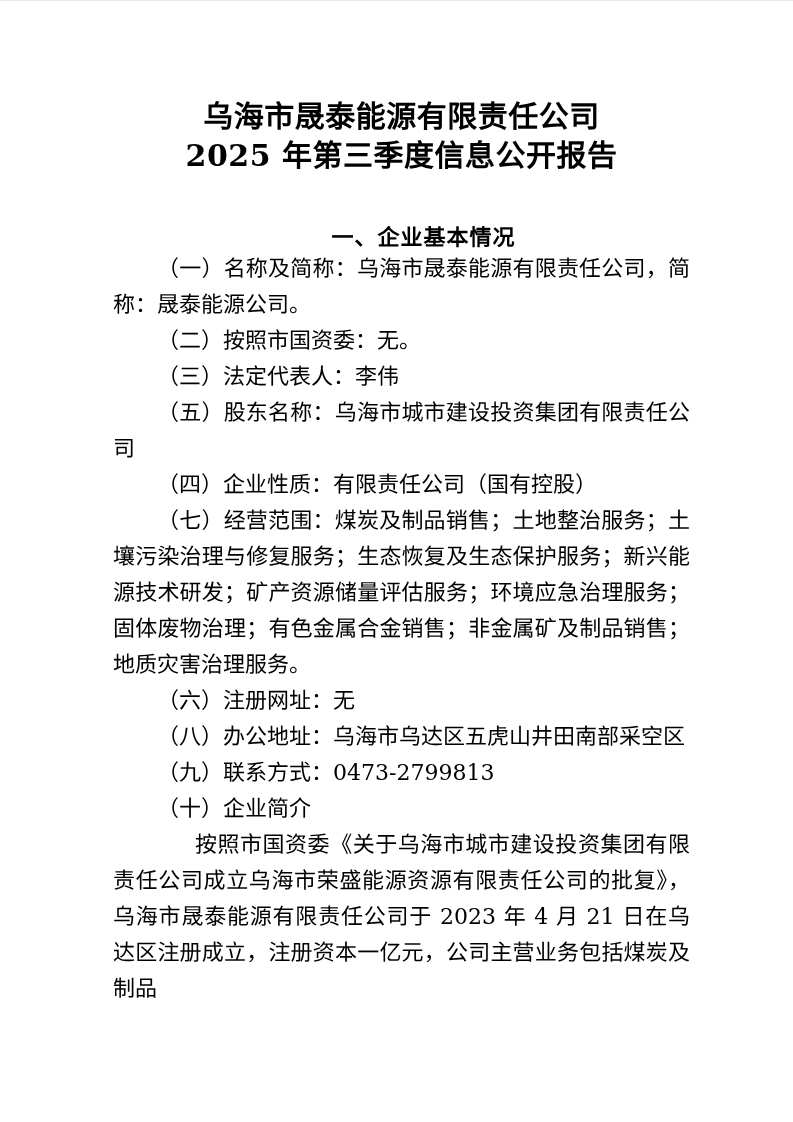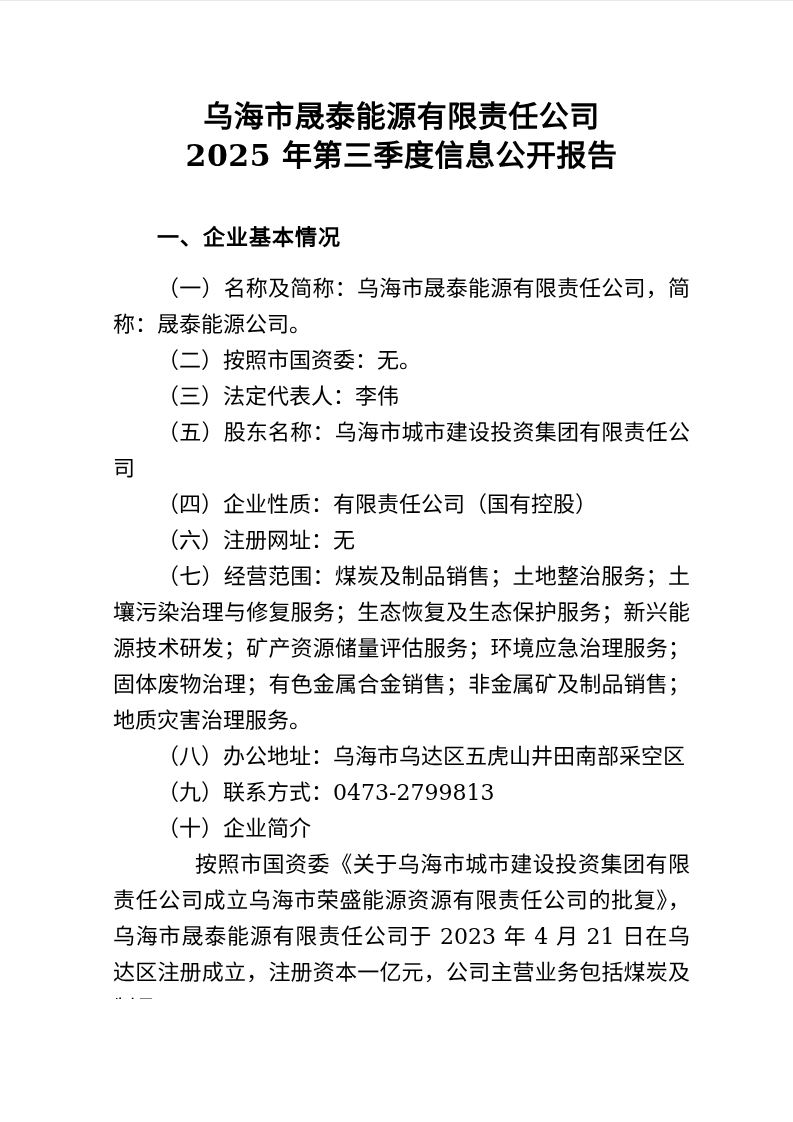--- a/index.html
+++ b/index.html
@@ -38,23 +38,24 @@
     white-space: nowrap;
   }
   .section-heading {
     margin: 50px 0 0 0;
     padding-left: 44px;
     font-family: "DejaVu Sans", "Liberation Sans", sans-serif;
     font-weight: bold;
     font-size: 22px;
     line-height: 26px;
     letter-spacing: 1px;
+    text-align: center;
   }
   .body-text {
-    margin-top: 20px;
+    margin-top: 0;
   }
   .body-para {
     margin: 0;
     font-size: 22px;
     line-height: 36px;
     text-align: justify;
     text-justify: inter-ideograph;
     text-indent: 44px;
     font-family: "DejaVu Serif", "Liberation Serif", serif;
   }
@@ -74,22 +75,22 @@
     </h1>
 
     <h2 class="section-heading">一、企业基本情况</h2>
 
     <div class="body-text">
       <p class="body-para">（一）名称及简称：乌海市晟泰能源有限责任公司，简称：晟泰能源公司。</p>
       <p class="body-para">（二）按照市国资委：无。</p>
       <p class="body-para">（三）法定代表人：李伟</p>
       <p class="body-para">（五）股东名称：乌海市城市建设投资集团有限责任公司</p>
       <p class="body-para">（四）企业性质：有限责任公司（国有控股）</p>
+      <p class="body-para">（七）经营范围：煤炭及制品销售；土地整治服务；土壤污染治理与修复服务；生态恢复及生态保护服务；新兴能源技术研发；矿产资源储量评估服务；环境应急治理服务；固体废物治理；有色金属合金销售；非金属矿及制品销售；地质灾害治理服务。</p>
       <p class="body-para">（六）注册网址：无</p>
-      <p class="body-para">（七）经营范围：煤炭及制品销售；土地整治服务；土壤污染治理与修复服务；生态恢复及生态保护服务；新兴能源技术研发；矿产资源储量评估服务；环境应急治理服务；固体废物治理；有色金属合金销售；非金属矿及制品销售；地质灾害治理服务。</p>
       <p class="body-para">（八）办公地址：乌海市乌达区五虎山井田南部采空区</p>
       <p class="body-para">（九）联系方式：0473-2799813</p>
       <p class="body-para">（十）企业简介</p>
       <p class="body-para final-para">按照市国资委《关于乌海市城市建设投资集团有限责任公司成立乌海市荣盛能源资源有限责任公司的批复》，乌海市晟泰能源有限责任公司于 2023 年 4 月 21 日在乌达区注册成立，注册资本一亿元，公司主营业务包括煤炭及制品</p>
     </div>
 
   </div>
 </div>
 
 </body></html>

